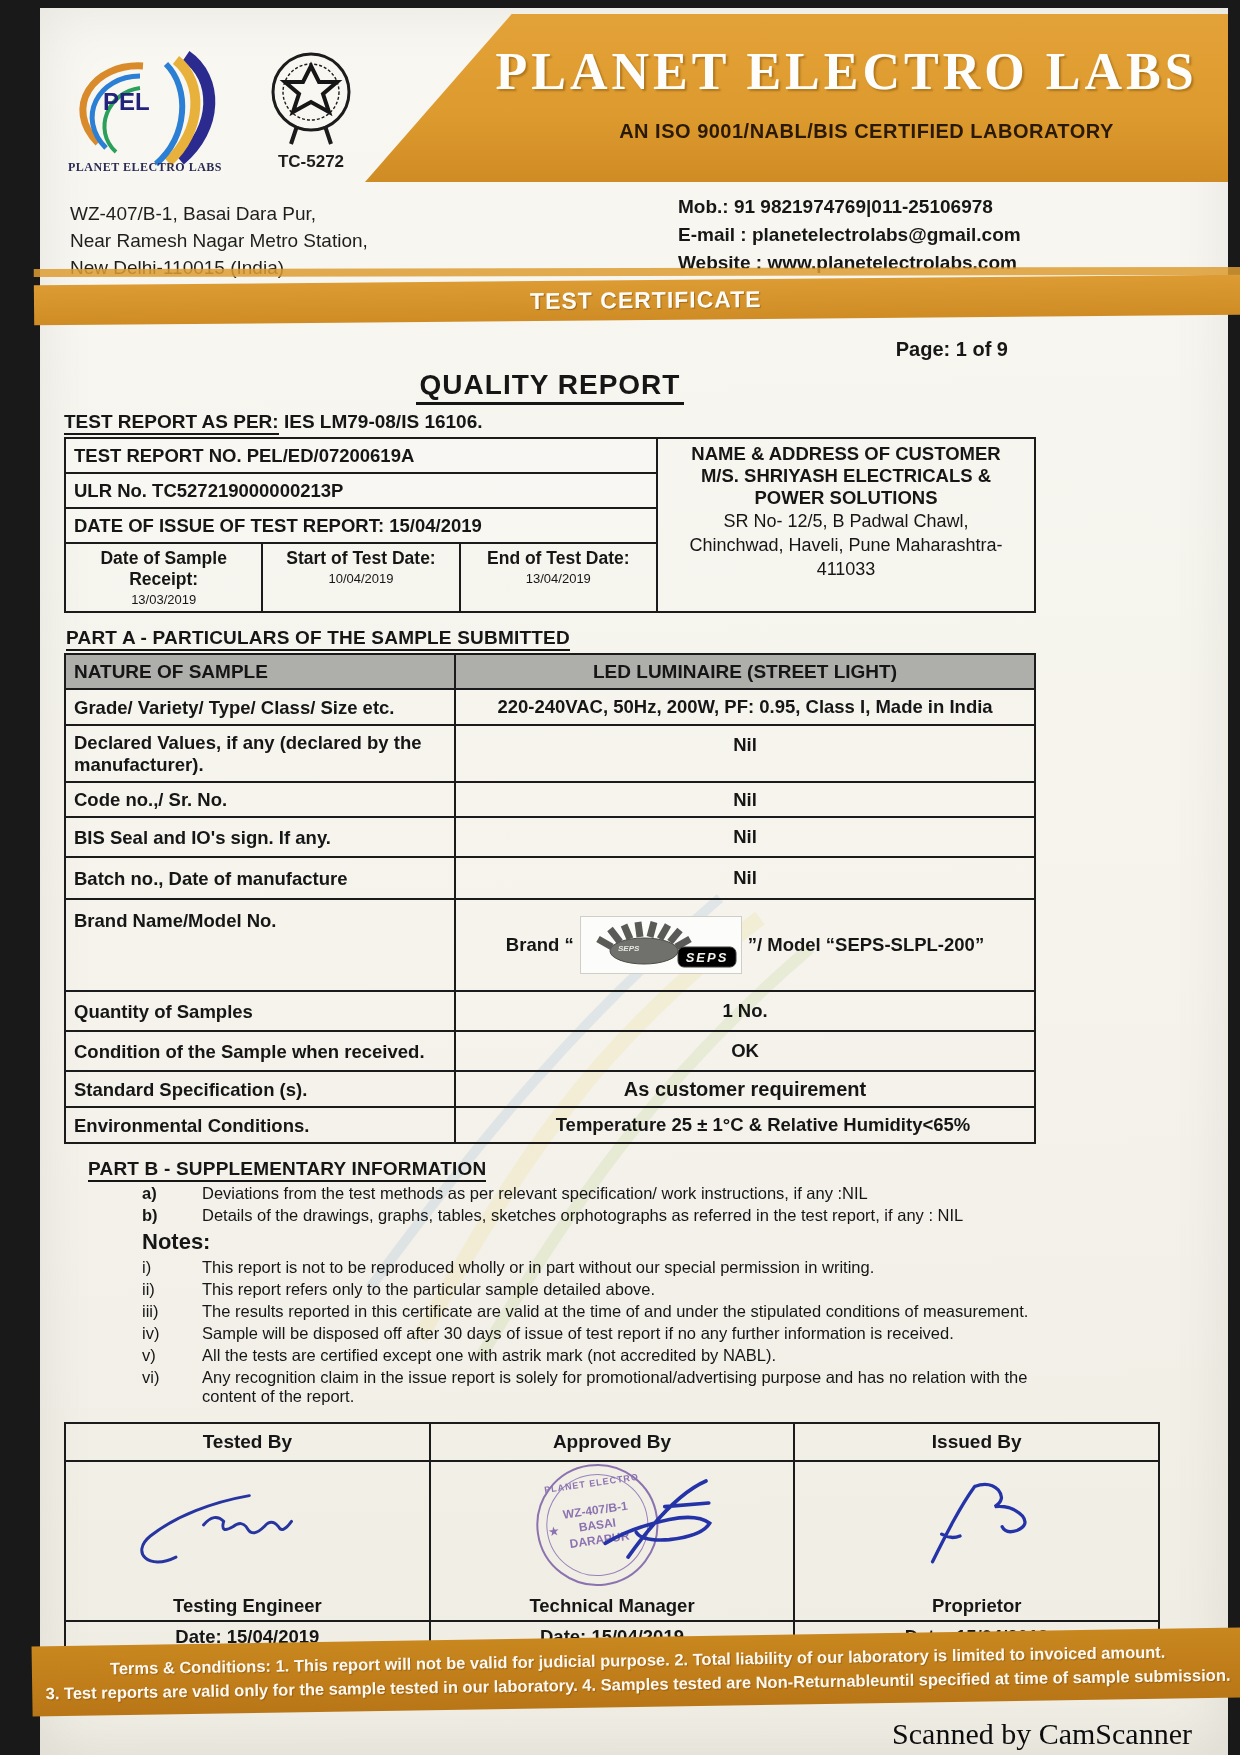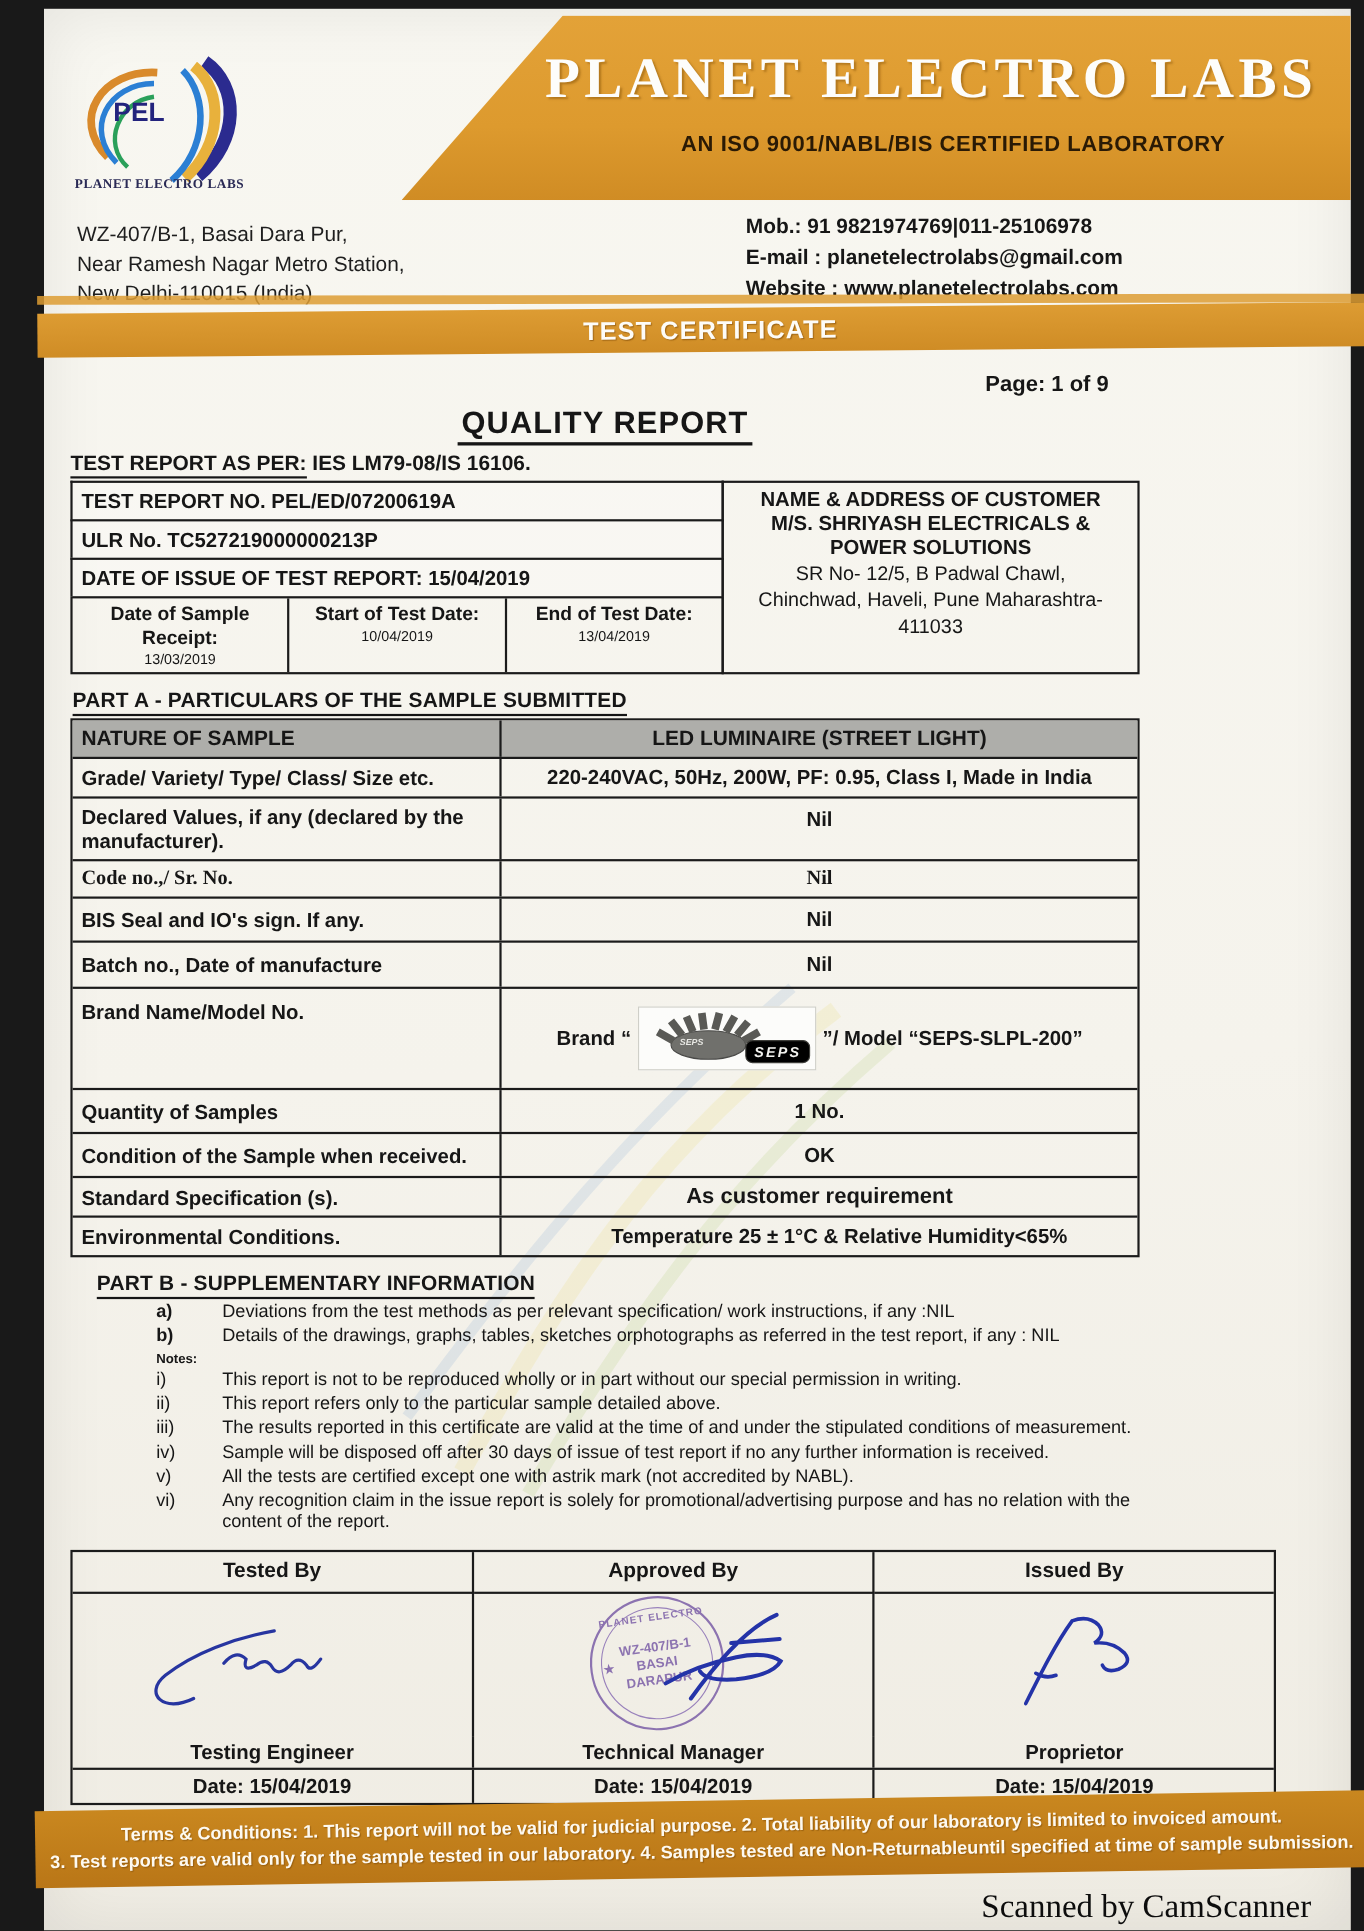--- a/index.html
+++ b/index.html
@@ -87,21 +87,21 @@
   .prow.hdr-row{background:#aeaeaa;}
   .prow.hdr-row .plabel,.prow.hdr-row .pvalue{font-size:19px;}
   .brand-cell{gap:6px;}
   .seps-logo{display:inline-block;width:160px;height:56px;background:#fcfcfa;
     border:1px solid #cfcfc8;position:relative;vertical-align:middle;font-style:italic;}
   
   .pb-item{display:flex;font-size:16.5px;margin:3px 0;}
   .pb-num{width:60px;margin-left:78px;font-weight:bold;flex-shrink:0;}
   .pb-item.note .pb-num{font-weight:normal;}
   .pb-text{flex:1;}
-  .notes-label{margin-left:78px;font-size:12px;font-weight:bold;margin-top:4px;}
+  .notes-label{margin-left:78px;font-size:22px;font-weight:bold;margin-top:4px;}
   
   .sig-table{border:2px solid #1b1b1b;width:1092px;margin-top:16px;}
   .sig-row{display:flex;}
   .sig-cell{flex:1;border-right:2px solid #1b1b1b;text-align:center;position:relative;}
   .sig-cell:last-child{border-right:none;}
   .sig-head .sig-cell{font-size:19px;font-weight:bold;padding:7px 0;border-bottom:2px solid #1b1b1b;}
   .sig-area .sig-cell{height:130px;}
   .sig-role .sig-cell{font-size:18.5px;font-weight:bold;padding:3px 0;border-bottom:2px solid #1b1b1b;}
   .sig-date .sig-cell{font-size:18.5px;font-weight:bold;padding:4px 0;}
   .sig-role{border-bottom:none;}
@@ -151,20 +151,29 @@
       <svg width="180" height="120" viewBox="0 0 180 120">
         <path d="M30 95 C -5 60, 25 15, 75 18" stroke="#d98a2b" stroke-width="7" fill="none"></path>
         <path d="M38 100 C 8 70, 30 28, 72 28" stroke="#2b7fd4" stroke-width="5" fill="none"></path>
         <path d="M48 104 C 24 82, 40 44, 72 40" stroke="#2aa05a" stroke-width="4" fill="none"></path>
         <path d="M112 112 C 150 80, 150 30, 118 8" stroke="#2b2b8f" stroke-width="12" fill="none"></path>
         <path d="M100 114 C 134 84, 136 34, 108 12" stroke="#e8b13c" stroke-width="10" fill="none"></path>
         <path d="M88 116 C 120 88, 122 40, 98 16" stroke="#2b7fd4" stroke-width="6" fill="none"></path>
         <text x="35" y="62" font-size="24" font-weight="bold" fill="#23237d" font-family="Liberation Sans, sans-serif">PEL</text>
       </svg>
       <div class="pel-caption">PLANET ELECTRO LABS</div>
+    </div>
+    <div class="seal-wrap">
+      <svg width="88" height="96" viewBox="0 0 88 96">
+        <circle cx="44" cy="42" r="38" fill="none" stroke="#1c1c1c" stroke-width="3"></circle>
+        <circle cx="44" cy="42" r="28" fill="none" stroke="#1c1c1c" stroke-width="1.4" stroke-dasharray="3 2"></circle>
+        <path d="M44 16 L52 32 L70 32 L56 44 L62 62 L44 52 L26 62 L32 44 L18 32 L36 32 Z" fill="none" stroke="#161616" stroke-width="4"></path>
+        <path d="M30 76 L24 94 M58 76 L64 94" stroke="#1c1c1c" stroke-width="4" fill="none"></path>
+      </svg>
+      <div class="tc-code">TC-5272</div>
     </div>
   </div>
 
   <div class="addr">
     <div>WZ-407/B-1, Basai Dara Pur,</div>
     <div>Near Ramesh Nagar Metro Station,</div>
     <div>New Delhi-110015 (India)</div>
   </div>
 
   <div class="contact">
@@ -226,21 +235,21 @@
         <div class="pvalue">LED LUMINAIRE (STREET LIGHT)</div>
       </div>
       <div class="prow" style="min-height:34px;">
         <div class="plabel">Grade/ Variety/ Type/ Class/ Size etc.</div>
         <div class="pvalue">220-240VAC, 50Hz, 200W, PF: 0.95, Class I,  Made in India</div>
       </div>
       <div class="prow" style="min-height:52px;">
         <div class="plabel">Declared Values, if any (declared by the manufacturer).</div>
         <div class="pvalue" style="align-items:flex-start;padding-top:8px;">Nil</div>
       </div>
-      <div class="prow" style="min-height:32px;font-family:Liberation Serif, serif;">
+      <div class="prow" style="min-height:32px;">
         <div class="plabel">Code no.,/ Sr. No.</div>
         <div class="pvalue">Nil</div>
       </div>
       <div class="prow" style="min-height:38px;">
         <div class="plabel">BIS Seal and IO's sign. If any.</div>
         <div class="pvalue">Nil</div>
       </div>
       <div class="prow" style="min-height:40px;">
         <div class="plabel">Batch no., Date of manufacture</div>
         <div class="pvalue">Nil</div>

